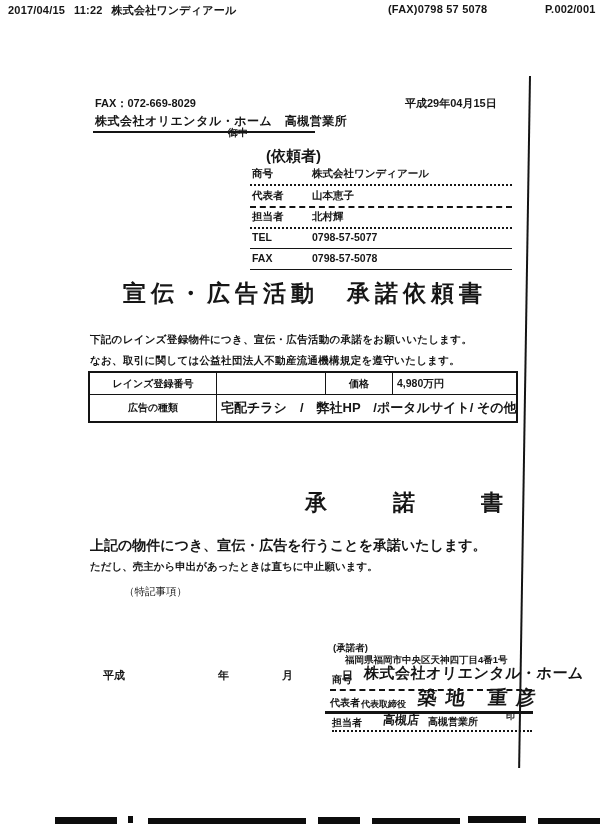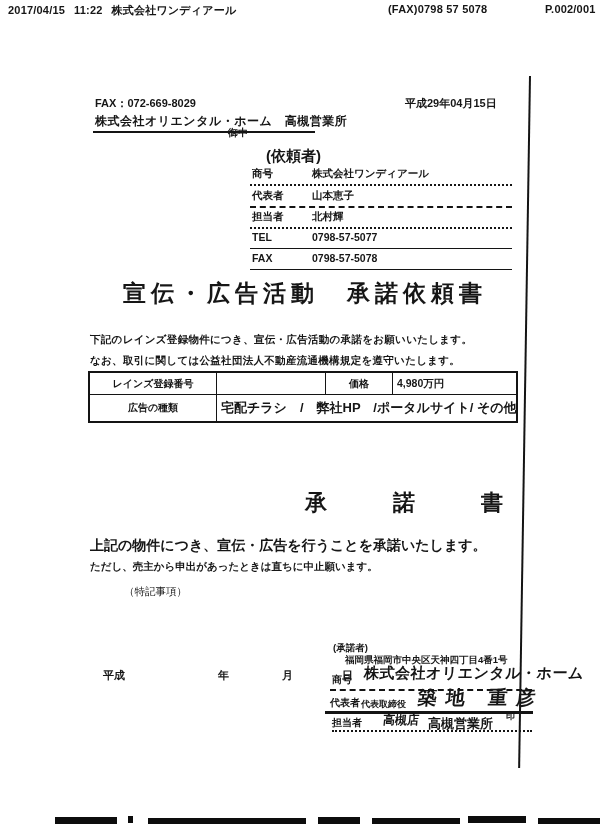--- a/index.html
+++ b/index.html
@@ -62,21 +62,21 @@
   #consenter-address{left:345px;top:654px;font-size:9.5px;font-weight:700;}
   #company-label{left:332px;top:673px;}
   #company-name{left:364px;top:664px;font-size:15px;font-weight:700;transform:skewX(-4deg);letter-spacing:0.5px;}
   #company-underline{left:330px;top:689px;width:202px;height:0;border-bottom:2px dashed #141414;}
   #rep-label{left:330px;top:696px;}
   #rep-title{left:361px;top:698px;font-size:9px;font-weight:700;}
   #rep-name{left:418px;top:685px;font-size:19px;font-weight:700;transform:skewX(-6deg);letter-spacing:9px;}
   #rep-underline{left:325px;top:711px;width:208px;height:0;border-bottom:3px solid #141414;}
   #staff-label{left:332px;top:716px;}
   #staff-hand{left:383px;top:712px;font-size:12px;font-weight:700;transform:skewX(-5deg);}
-  #staff-stamp{left:428px;top:715px;font-size:13px;font-weight:700;}
+  #staff-stamp{left:428px;top:715px;font-size:10px;font-weight:700;}
   #seal-mark{left:506px;top:710px;font-size:9px;font-weight:600;}
   #staff-underline{left:332px;top:730px;width:200px;height:0;border-bottom:2px dotted #141414;}
 </style>
 </head>
 <body>
 
 <div class="abs" id="scan-header">
   <span class="abs" id="hdr-left">
     <span>2017/04/15</span><span>11:22</span><span>株式会社ワンディアール</span>
   </span>

